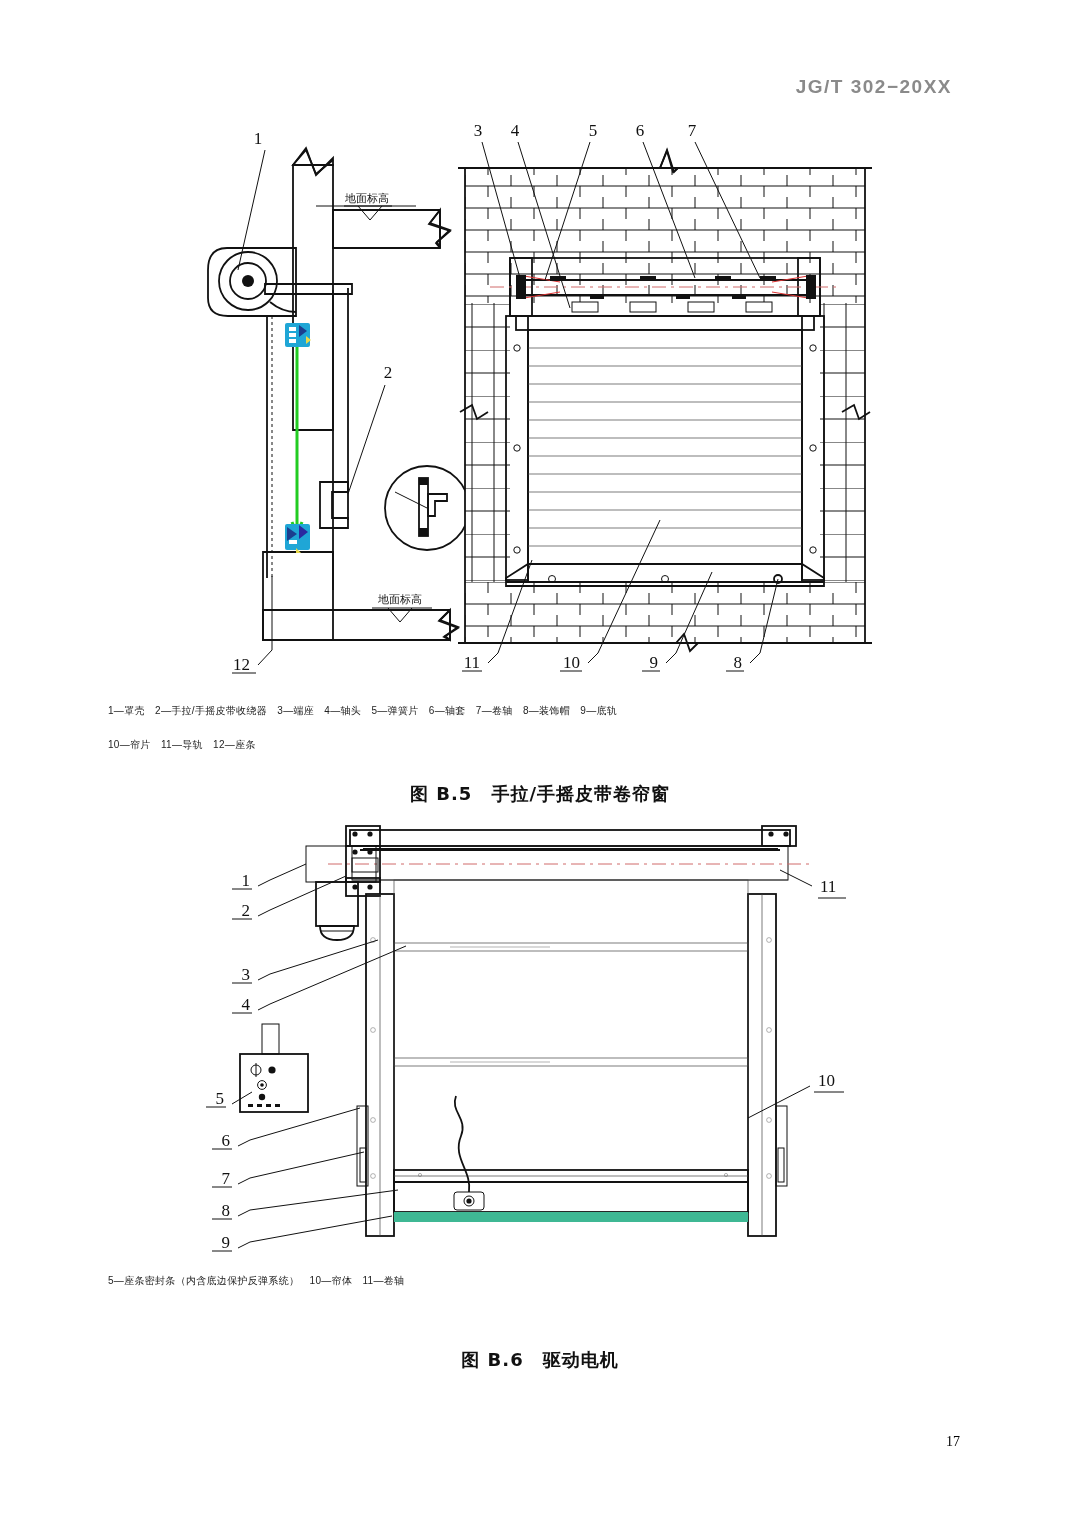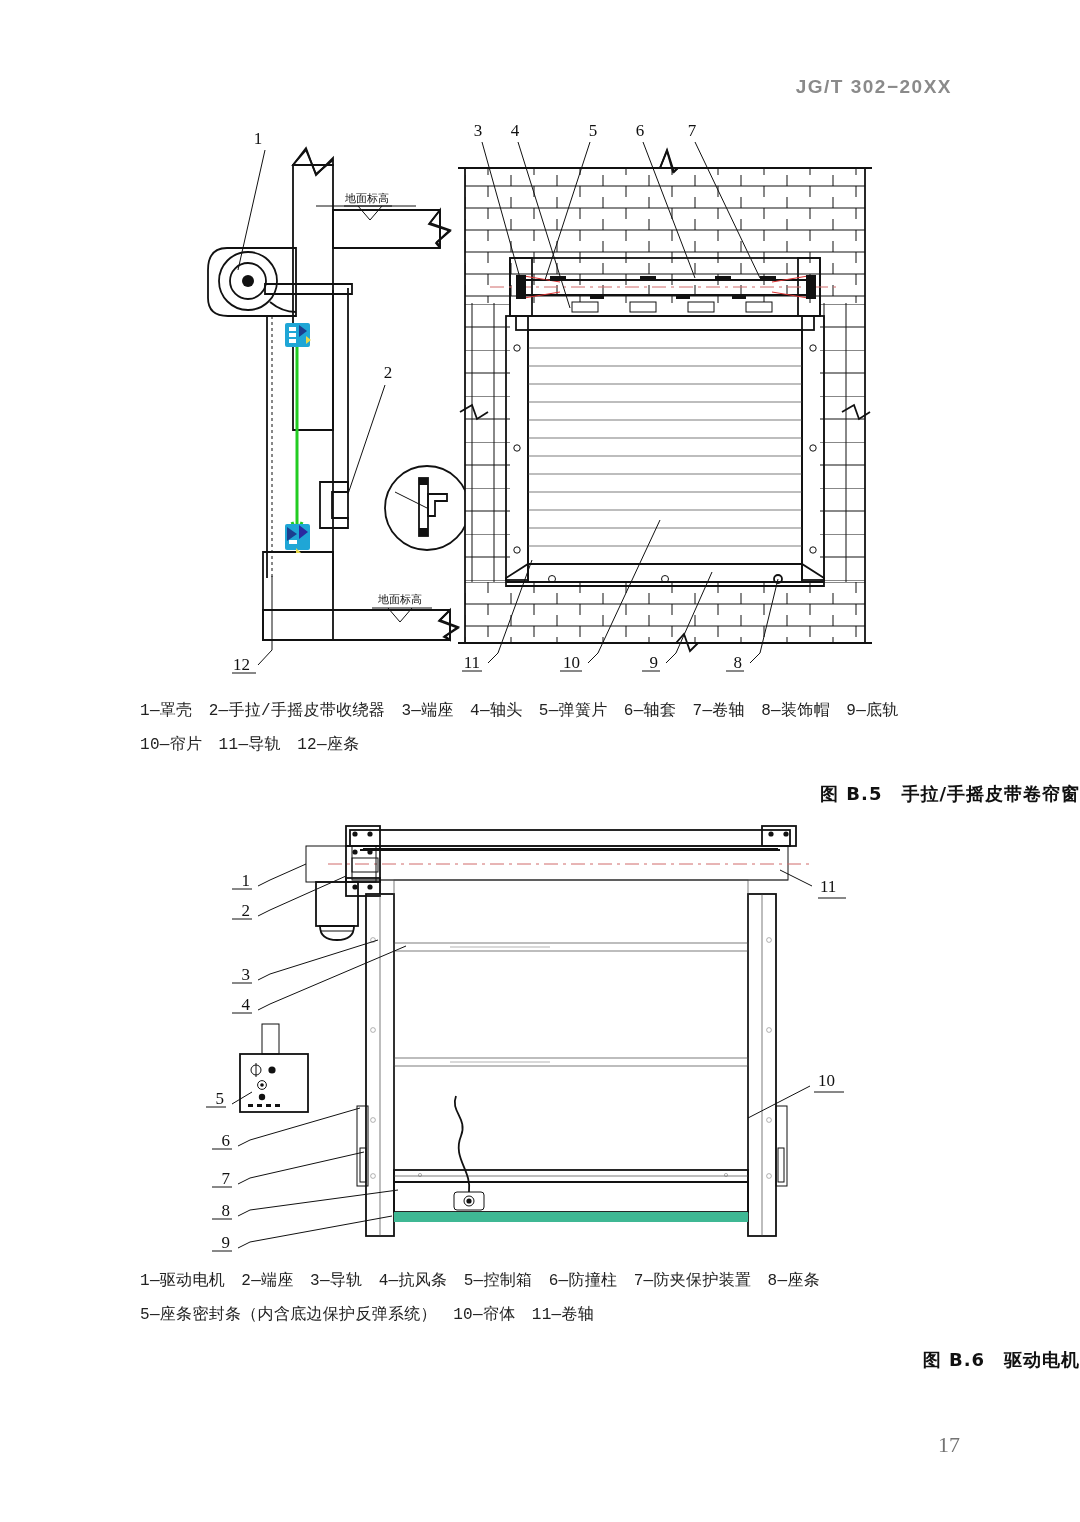--- a/index.html
+++ b/index.html
@@ -12,32 +12,32 @@
   .page{position:absolute;inset:0;}
 
   
   .hdr{
     position:absolute;top:76px;right:128px;
     font-family:"Liberation Sans","DejaVu Sans",sans-serif;
     font-weight:bold;font-size:19px;letter-spacing:1.5px;color:#8a8a8a;
   }
   
   .pageno{
-    position:absolute;bottom:64px;right:120px;
-    font-family:"Liberation Serif",serif;font-size:22px;color:#737373;
+    position:absolute;bottom:72px;right:120px;
+    font-family:"Liberation Serif",serif;font-size:14px;color:#000000;
   }
 
   
   .legend{
-    position:absolute;left:140px;width:840px;
-    font-family:Liberation Mono, monospace;font-size:16px;
+    position:absolute;left:108px;width:840px;
+    font-family:Liberation Sans, sans-serif;font-size:10px;
     line-height:34px;color:#222;letter-spacing:.3px;
   }
   .caption{
-    position:absolute;width:100%;text-align:right;
+    position:absolute;width:100%;text-align:center;
     font-family:"DejaVu Sans",sans-serif;font-weight:bold;
     font-size:18px;letter-spacing:1px;color:#111;
   }
 
   
   .fig{position:absolute;}
   .fig svg{display:block;overflow:visible;}
 
   .lbl{
     font-family:"Liberation Serif","DejaVu Serif",serif;
@@ -496,21 +496,20 @@
       <g>
         <line class="ln" x1="628" y1="300" x2="690" y2="268"></line>
         <text class="lbl" x="698" y="268" text-anchor="start">10</text>
         <line class="ln" x1="694" y1="274" x2="724" y2="274"></line>
       </g>
 
     </svg>
   </div>
 
   <div class="legend" style="top:1264px;">
-    <div>1—驱动电机　2—端座　3—导轨　4—抗风条　5—控制箱　6—防撞柱　7—防夹保护装置　8—座条</div>
     <div>5—座条密封条（内含底边保护反弹系统）　10—帘体　11—卷轴</div>
   </div>
 
   <div class="caption" style="top:1348px;">图 B.6　驱动电机</div>
 
   <div class="pageno">17</div>
 
 </div>
 
 </body></html>

